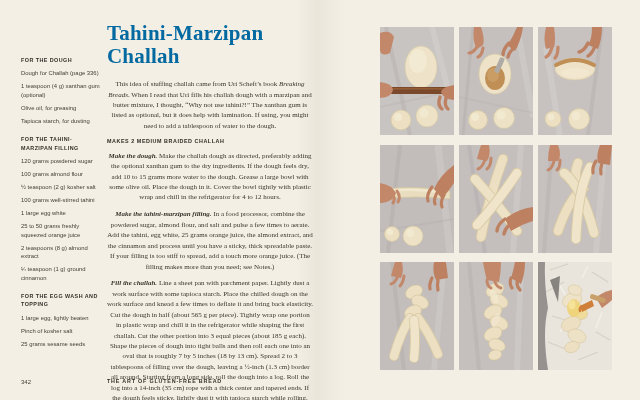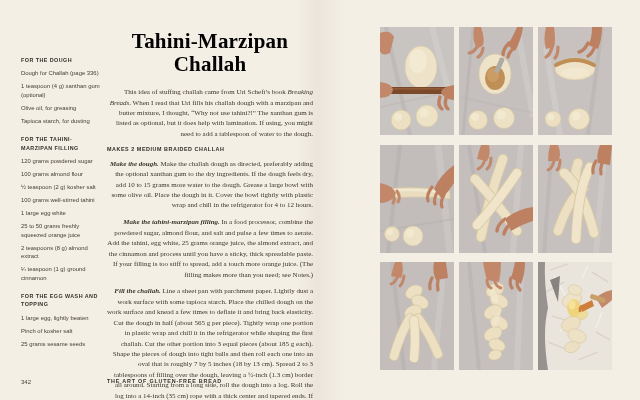--- a/index.html
+++ b/index.html
@@ -6,22 +6,22 @@
   .spread{position:relative;width:640px;height:400px;background:#f4efe4;overflow:hidden;
           font-family:"Liberation Serif",serif;color:#39352e;}
   .gutter{position:absolute;left:296px;top:0;width:48px;height:100%;
           background:linear-gradient(90deg,rgba(110,100,85,0) 0%,rgba(110,100,85,0.07) 45%,rgba(110,100,85,0) 100%);}
   
   .sidebar{position:absolute;left:21px;top:56px;width:82px;font-family:"Liberation Sans",sans-serif;}
   .sb-heading{font-size:5.4px;font-weight:bold;letter-spacing:0.45px;color:#35312b;margin:0 0 5px 0;line-height:1.5;}
   .sb-section{margin-bottom:10px;}
   .sb-item{font-size:5.9px;line-height:1.45;color:#45413a;margin:0 0 4.5px 0;}
   .main{position:absolute;left:107px;top:22px;width:206px;}
-  .title{font-size:21px;font-weight:600;letter-spacing:0.2px;color:#000000;margin:8px 0 11px 0;line-height:1.1;text-align:center;}
-  .body{font-size:7px;line-height:1.49;margin:0 0 6.5px 0;text-align:right;}
+  .title{font-size:21px;font-weight:600;letter-spacing:0.2px;color:#0369a1;margin:0 0 11px 0;line-height:1.1;}
+  .body{font-size:7px;line-height:1.49;margin:0 0 6.5px 0;text-align:center;}
   .lead{font-weight:600;}
   .yield{font-family:"Liberation Sans",sans-serif;font-size:5.4px;font-weight:bold;letter-spacing:0.55px;
          color:#2f2b26;margin:1px 0 7px 0;}
   .page-num{position:absolute;left:21px;top:379px;font-family:"Liberation Sans",sans-serif;font-size:6px;color:#45413a;}
   .footer-title{position:absolute;left:107px;top:378px;font-family:"Liberation Sans",sans-serif;
                 font-size:5.4px;font-weight:bold;letter-spacing:0.8px;color:#35312b;}
   
   .photo-grid{position:absolute;left:380px;top:27px;display:grid;
               grid-template-columns:74px 74px 74px;grid-template-rows:108px 108px 108px;
               column-gap:5px;row-gap:9.5px;}

